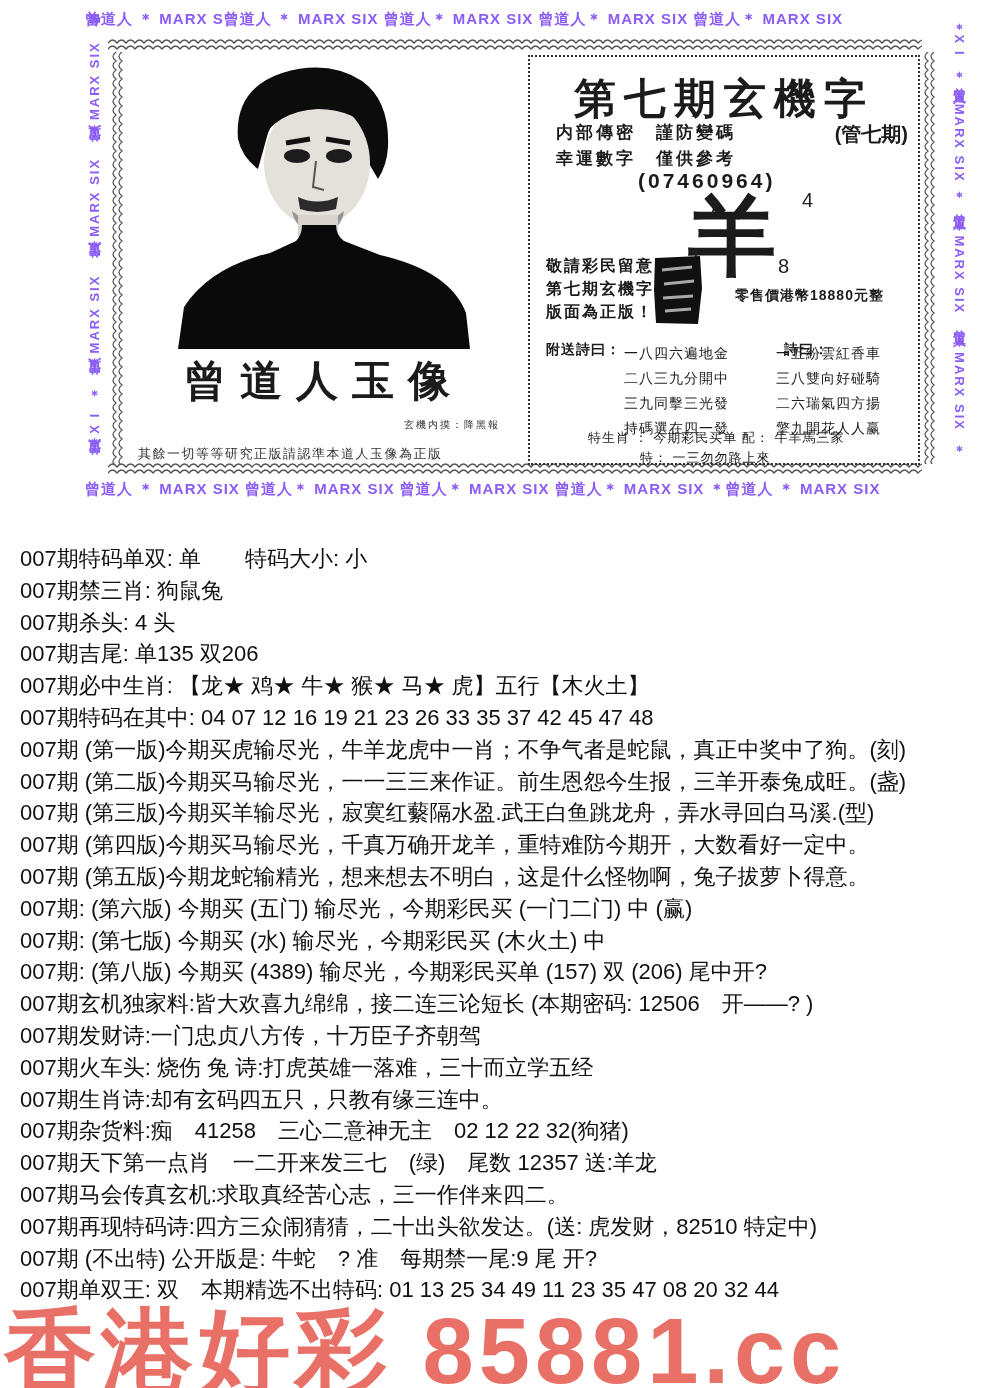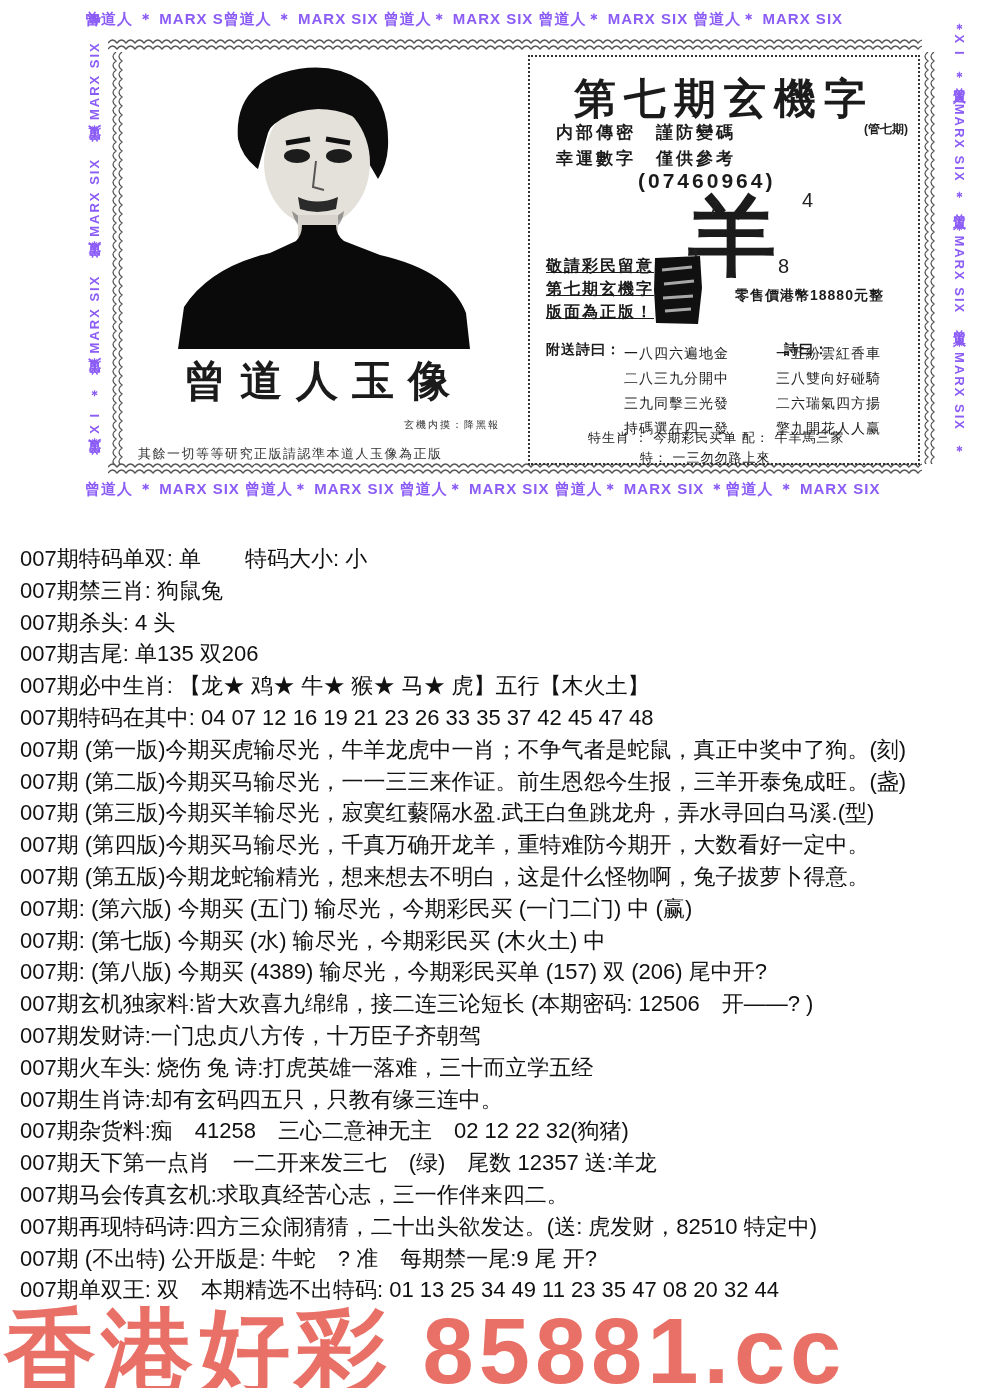--- a/index.html
+++ b/index.html
@@ -22,29 +22,29 @@
             font-family:"DejaVu Serif",serif;font-weight:bold;font-size:42px;letter-spacing:14px;}
   .lp-credit{position:absolute;top:363px;right:20px;font-size:10px;letter-spacing:2px;color:#333;}
   .lp-note{position:absolute;top:390px;left:10px;font-size:13px;letter-spacing:1.5px;color:#333;}
   
   .right-panel{position:absolute;left:528px;top:55px;width:392px;height:410px;
                border:2px dotted #333;box-sizing:border-box;}
   .rp-title{position:absolute;top:14px;width:100%;text-align:center;
             font-family:"DejaVu Serif",serif;font-weight:900;font-size:42px;letter-spacing:8px;}
   .rp-row{position:absolute;left:26px;font-size:17px;font-weight:bold;letter-spacing:3px;}
   .rp-row1{top:64px;} .rp-row2{top:90px;}
-  .rp-issue{position:absolute;right:10px;top:64px;font-size:12px;font-weight:bold;}
+  .rp-issue{position:absolute;right:10px;top:64px;font-size:20px;font-weight:bold;}
   .rp-serial{position:absolute;left:108px;top:112px;font-size:21px;font-weight:bold;letter-spacing:3px;}
   .rp-zodiac{position:absolute;left:158px;top:134px;font-size:88px;line-height:1;font-weight:bold;
              font-family:"DejaVu Serif",serif;}
   .rp-digit{position:absolute;font-size:20px;color:#222;}
   .d-tl{left:178px;top:140px;} .d-tr{left:272px;top:132px;}
   .d-bl{left:160px;top:188px;} .d-br{left:248px;top:198px;}
   .rp-notice{position:absolute;left:16px;top:197px;font-size:16px;font-weight:bold;
-             line-height:23px;letter-spacing:2px;text-decoration:underline;}
+             line-height:23px;letter-spacing:2px;}
   .rp-seal{position:absolute;left:122px;top:197px;}
   .rp-price{position:absolute;left:205px;top:230px;font-size:14px;font-weight:bold;letter-spacing:1px;}
   .poem-label{position:absolute;font-size:14px;font-weight:bold;letter-spacing:1px;}
   .pl-left{left:16px;top:284px;} .pl-right{left:212px;top:284px;margin-left:42px;}
   .poem-col{position:absolute;top:284px;font-size:14px;line-height:25px;letter-spacing:1px;white-space:nowrap;}
   .pc-left{left:94px;} .pc-right{left:246px;}
   .rp-special1{position:absolute;left:58px;top:372px;font-size:13px;letter-spacing:1px;white-space:nowrap;}
   .rp-special2{position:absolute;left:110px;top:392px;font-size:13px;letter-spacing:1px;white-space:nowrap;}
   
   .body-lines{position:absolute;left:20px;top:543px;width:985px;}

